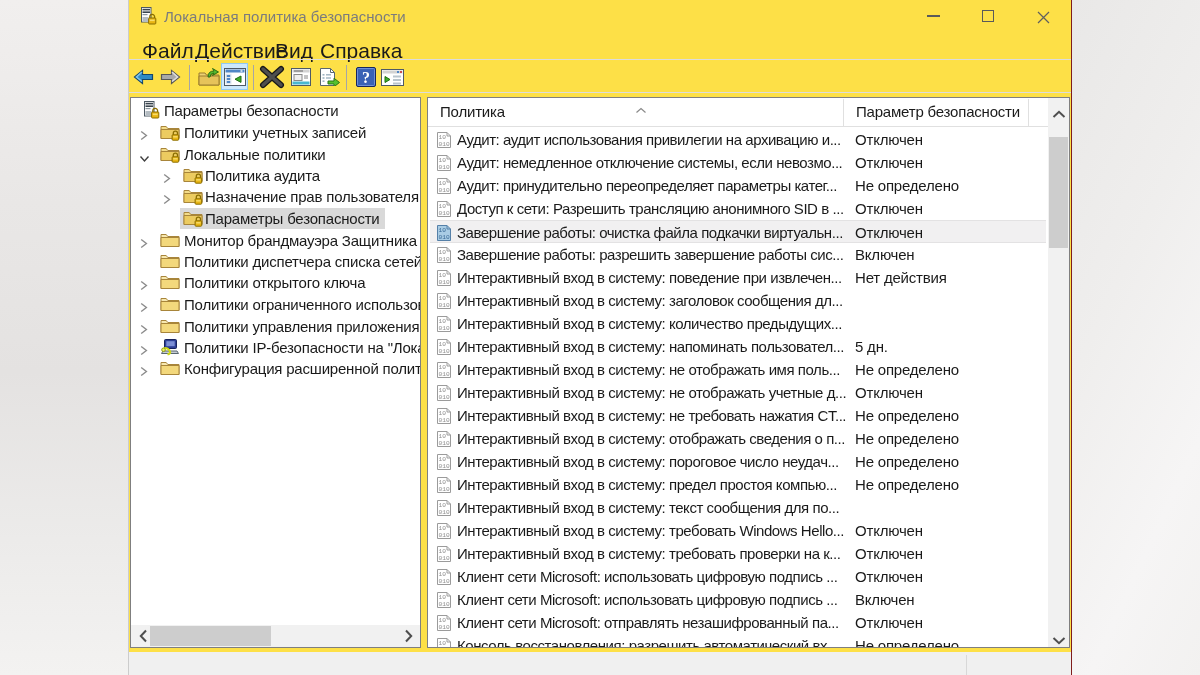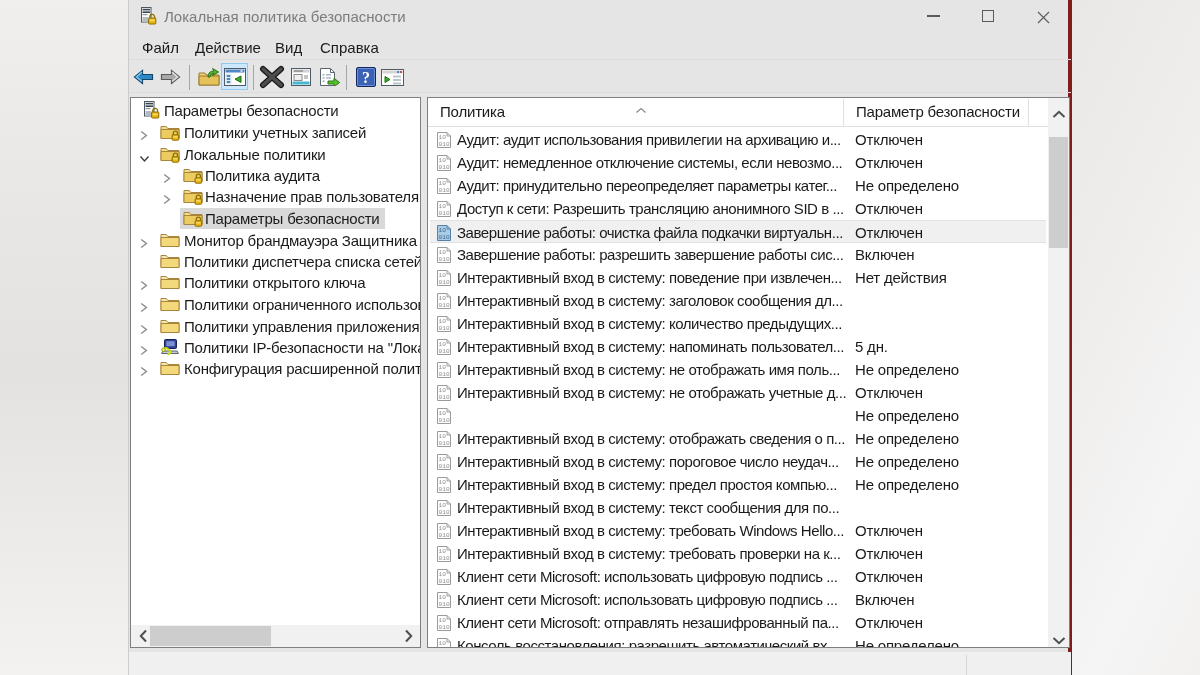--- a/index.html
+++ b/index.html
@@ -2,24 +2,24 @@
 <html><head><meta charset="utf-8">
 <style>
 *{margin:0;padding:0;box-sizing:border-box}
 html,body{width:1200px;height:675px;overflow:hidden;font-family:"Liberation Sans",sans-serif;}
 .abs{position:absolute}
 #stage{position:absolute;left:0;top:0;width:1200px;height:675px;background:#fff}
 #bgl{position:absolute;left:0;top:0;width:128px;height:675px;
  background:linear-gradient(180deg,#f1efee 0%,#e9e7e6 30%,#e4e2e1 55%,#ecebea 80%,#f3f2f1 100%)}
 #bgr{position:absolute;left:1072px;top:0;width:128px;height:675px;
  background:linear-gradient(115deg,#e9e8e7 0%,#efeeed 40%,#f6f5f5 75%,#f2f1f0 100%)}
-#win{position:absolute;left:128px;top:0;width:944px;height:675px;background:#e5e5e5;
- border-left:1px solid #cccccc;border-right:4px solid #7f1d1d}
+#win{position:absolute;left:128px;top:0;width:944px;height:675px;background:#fde047;
+ border-left:1px solid #cccccc;border-right:1px solid #7f1d1d}
 #title{position:absolute;left:35px;top:8px;font-size:15px;color:#7c7c7c}
-.mi{position:absolute;top:39px;font-size:15px;color:#1b1b1b}
+.mi{position:absolute;top:39px;font-size:21px;color:#1b1b1b}
 .hline{position:absolute;left:0;width:942px;height:1px;background:#dcdcdc}
 .tsep{position:absolute;top:65px;width:1px;height:25px;background:#a6a6a6}
 #treepane{position:absolute;left:1px;top:97px;width:291px;height:551px;border:1px solid #7f7f7f;background:#fff;overflow:hidden}
 #listpane{position:absolute;left:298px;top:97px;width:643px;height:551px;border:1px solid #7f7f7f;background:#fff;overflow:hidden}
 .ttxt{position:absolute;font-size:15px;color:#1a1a1a;white-space:nowrap;height:21px;line-height:21px;letter-spacing:-0.2px}
 .tsel{position:absolute;width:205px;height:21px;background:#d9d9d9}
 .lrow{position:absolute;left:2px;width:616px;height:23px}
 .lrow-sel{background:#f1f0f1;border-top:1px solid #e3e2e3;border-bottom:1px solid #e3e2e3}
 .lname{position:absolute;left:27px;top:0;width:390px;height:23px;line-height:23px;font-size:15px;color:#1a1a1a;white-space:nowrap;overflow:hidden;letter-spacing:-0.45px}
 .lval{position:absolute;left:425px;top:0;width:190px;height:23px;line-height:23px;font-size:15px;color:#1a1a1a;white-space:nowrap;letter-spacing:-0.2px}
@@ -382,20 +382,21 @@
               <div class="lname">Интерактивный вход в систему: не отображать учетные д...</div>
               <div class="lval">Отключен</div>
             </div>
 <div class="lrow" style="top:306px">
               <div class="abs" style="left:6px;top:3px"><svg width="16" height="18" viewBox="0 0 16 18" xmlns="http://www.w3.org/2000/svg">
                   <path d="M1.5 1.5 h9.5 l3.5 3.5 v11.5 h-13 z" fill="#ffffff" stroke="#9b9b9b"></path>
                   <path d="M11 1.5 v3.5 h3.5" fill="none" stroke="#9b9b9b"></path>
                   <text x="2.6" y="8" font-family="Liberation Mono, monospace" font-size="6.2" fill="#8f8f8f">10</text>
                   <text x="2.6" y="14.6" font-family="Liberation Mono, monospace" font-size="6.2" fill="#8f8f8f">010</text>
                 </svg></div>
+              <div class="lname">Интерактивный вход в систему: не требовать нажатия CT...</div>
               <div class="lval">Не определено</div>
             </div>
 <div class="lrow" style="top:329px">
               <div class="abs" style="left:6px;top:3px"><svg width="16" height="18" viewBox="0 0 16 18" xmlns="http://www.w3.org/2000/svg">
                   <path d="M1.5 1.5 h9.5 l3.5 3.5 v11.5 h-13 z" fill="#ffffff" stroke="#9b9b9b"></path>
                   <path d="M11 1.5 v3.5 h3.5" fill="none" stroke="#9b9b9b"></path>
                   <text x="2.6" y="8" font-family="Liberation Mono, monospace" font-size="6.2" fill="#8f8f8f">10</text>
                   <text x="2.6" y="14.6" font-family="Liberation Mono, monospace" font-size="6.2" fill="#8f8f8f">010</text>
                 </svg></div>
               <div class="lname">Интерактивный вход в систему: отображать сведения о п...</div>

